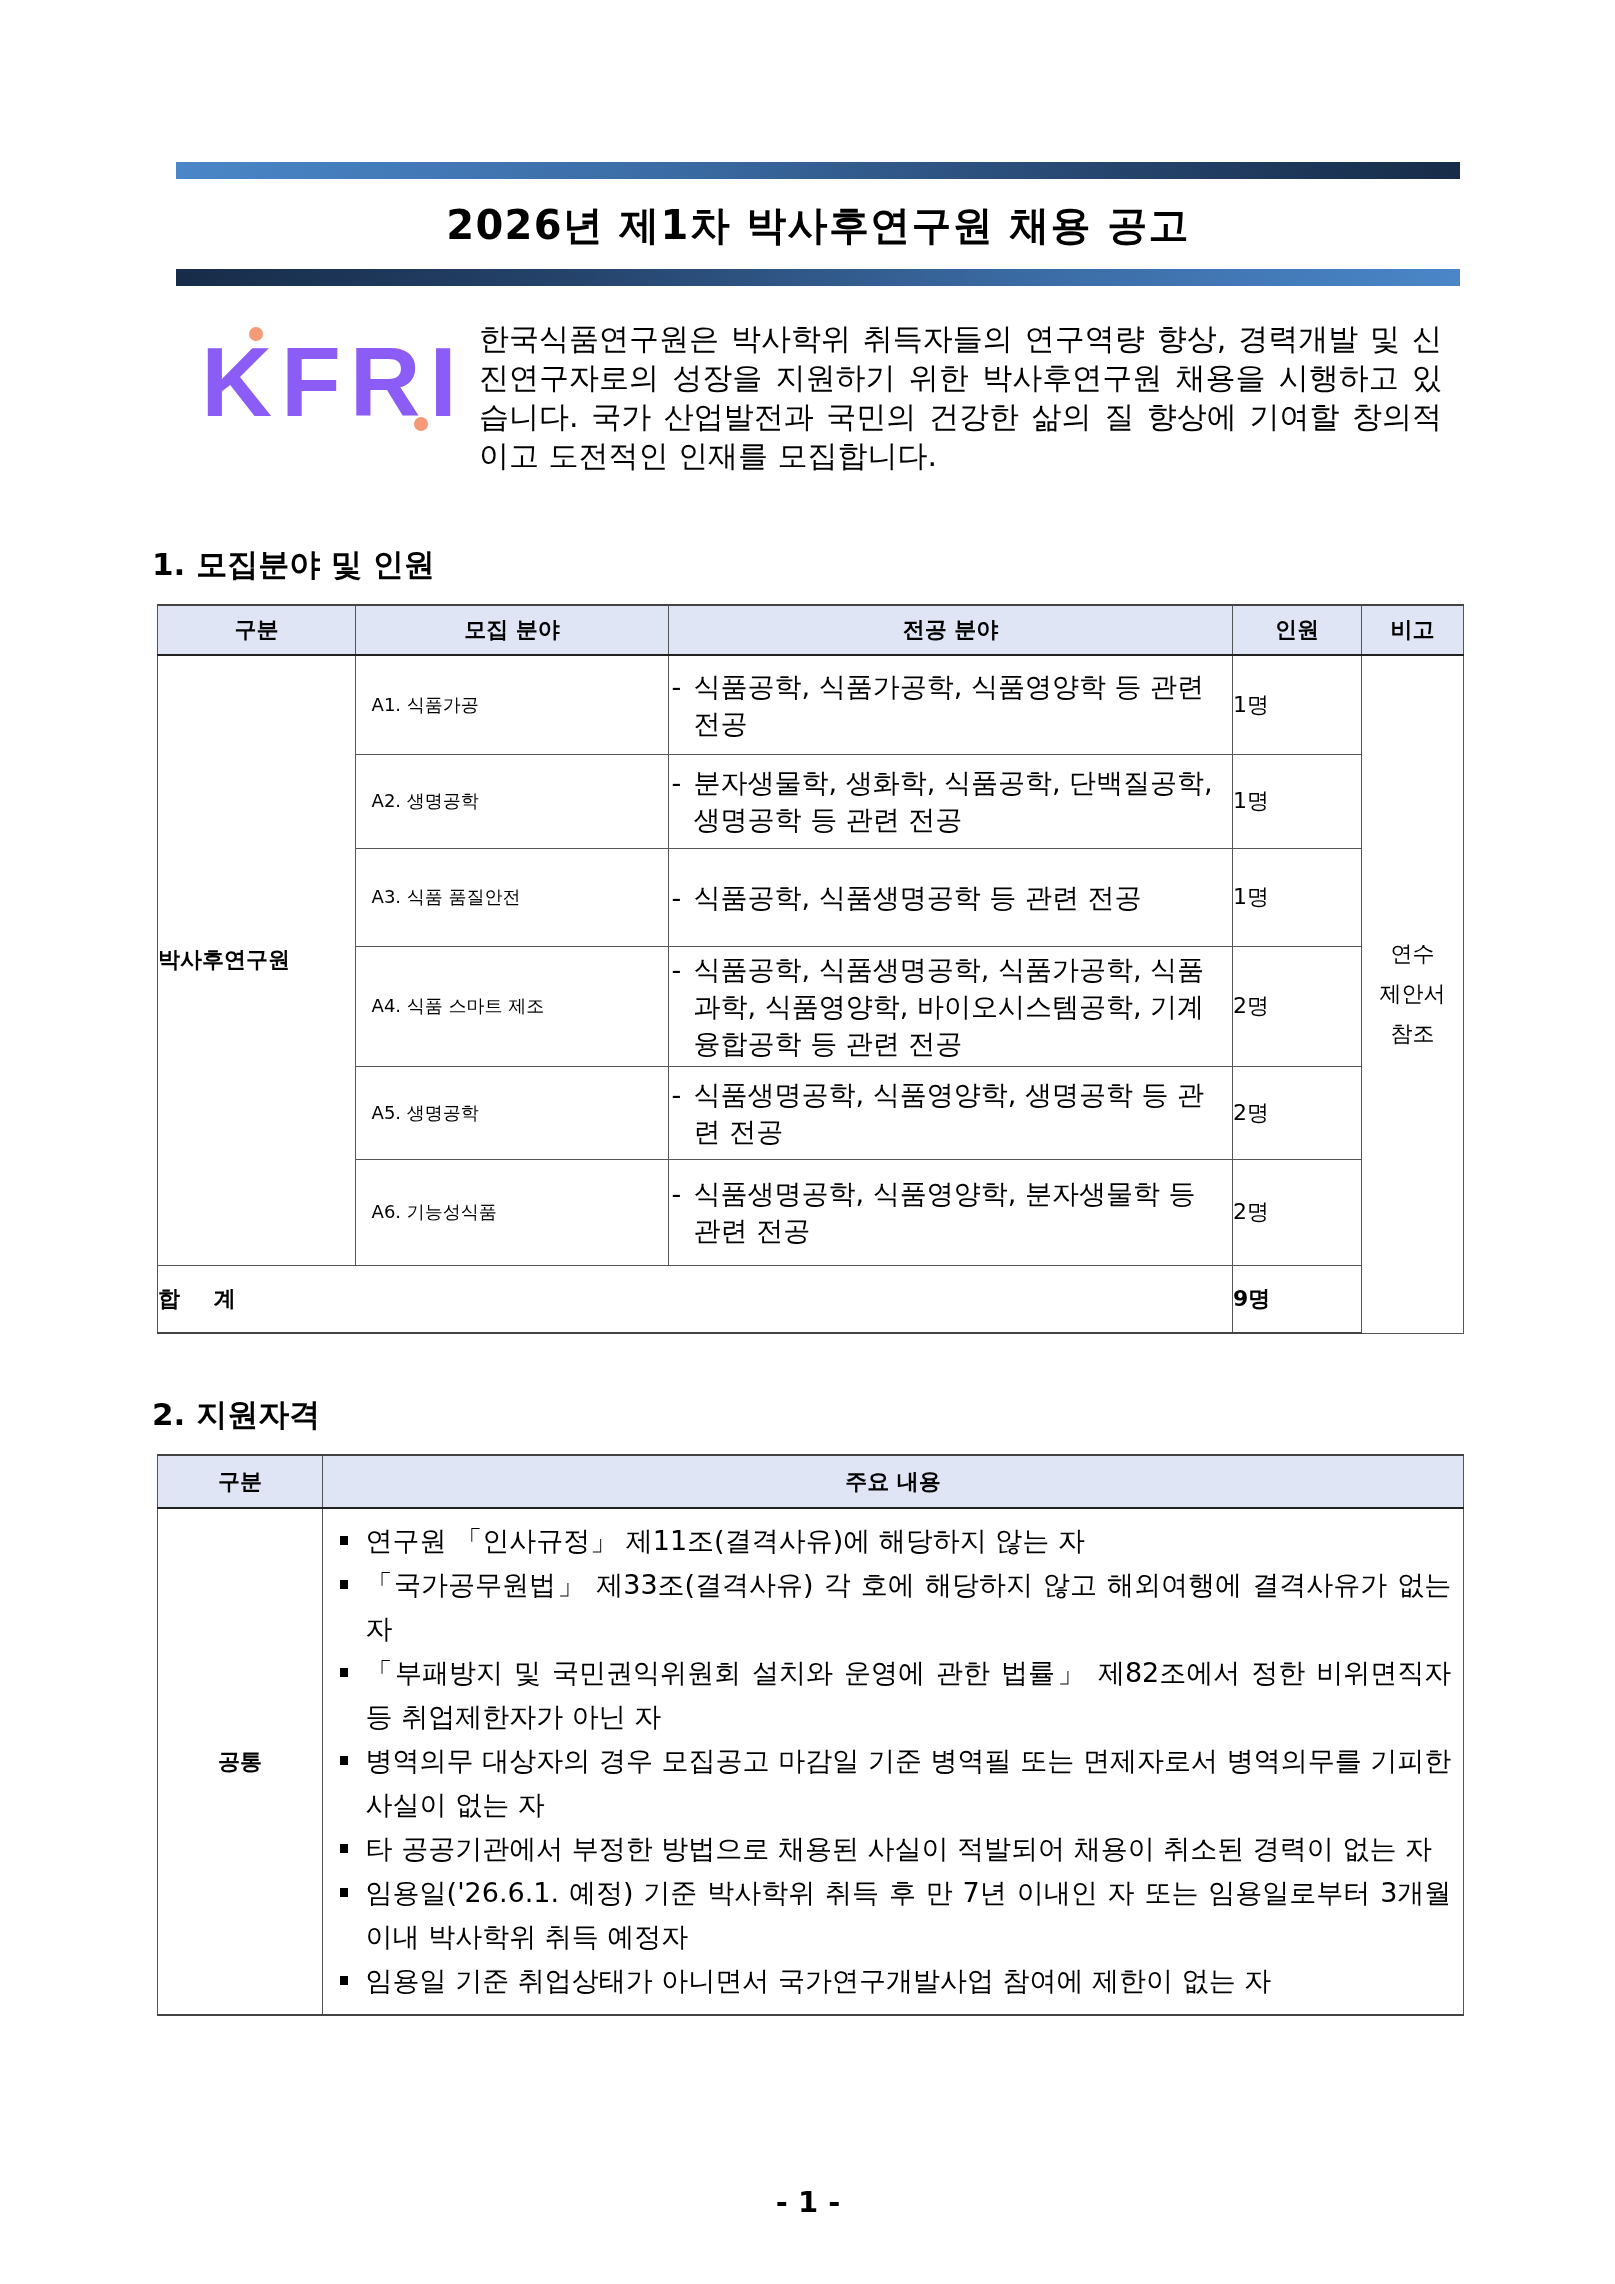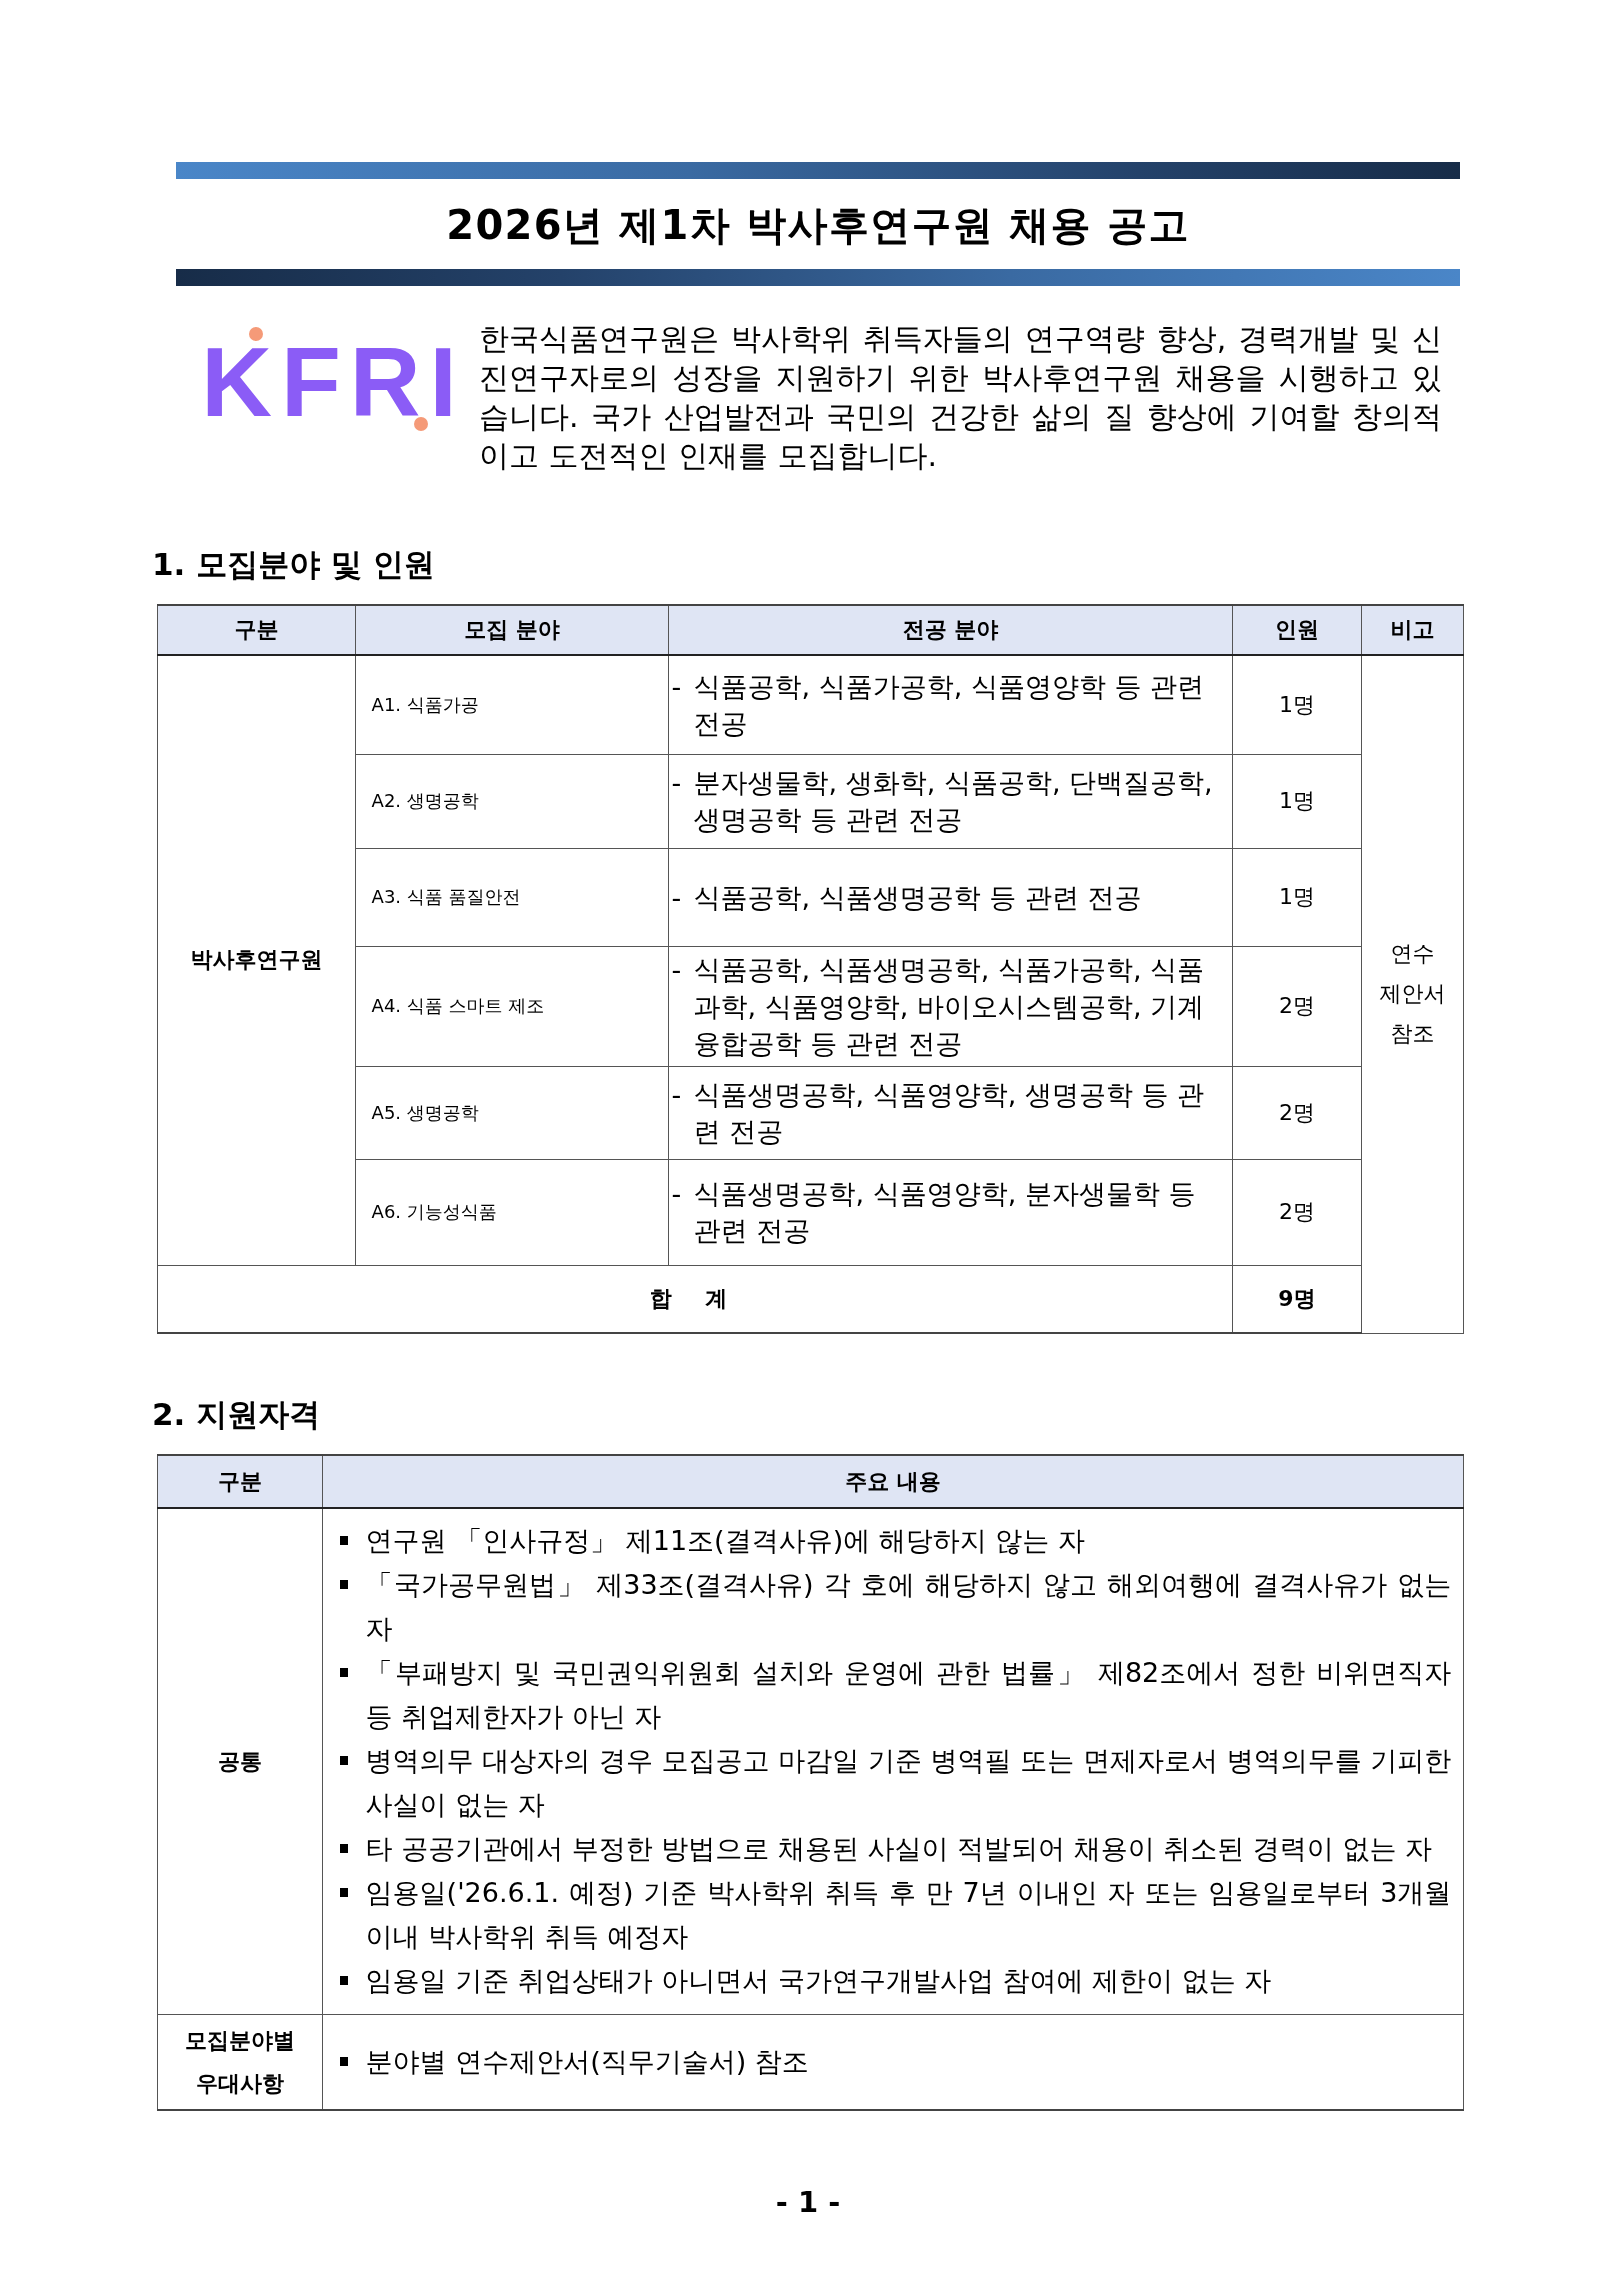--- a/index.html
+++ b/index.html
@@ -31,21 +31,21 @@
   .intro {
     position: absolute; left: 479px; top: 319px; width: 963px;
     font-size: 30px; line-height: 39px; text-align: justify; text-align-last: left;
   }
   .h2 { position: absolute; left: 140px; font-size: 31px; font-weight: bold; line-height: 52px; margin-left: 12px; }
   table { border-collapse: collapse; position: absolute; table-layout: fixed; }
   td, th { border: 1.3px solid #555; padding: 0; vertical-align: middle; font-size: 22px; }
   th { background: #dfe5f4; font-weight: bold; text-align: center; height: 48px; }
   .t1 { left: 157px; top: 604px; width: 1306px; }
   .t1 thead tr th { border-top: 2.6px solid #444; border-bottom: 2px solid #222; }
-  .t1 .center { text-align: center; }
+  .t1 .center { }
   .t1 .field { font-weight: normal; padding-left: 15.6px; font-size: 18px; }
   .t1 .major { padding: 0 3.9px 0 2.6px; line-height: 37px; font-size: 27px; }
   .t1 .major .item { display: flex; }
   .t1 .major .dash { width: 22px; flex: none; }
   .t1 .major .txt { flex: 1; }
   .t1 .note { text-align: center; line-height: 40px; }
   .t1 .total td { border-bottom: 2.6px solid #444; font-weight: bold; }
   .t1 .total td.label { letter-spacing: 13px; }
   .t2 { left: 157px; top: 1454px; width: 1306px; }
   .t2 thead tr th { border-top: 2.6px solid #444; border-bottom: 2px solid #222; height: 51px; }
@@ -208,29 +208,17 @@
         <div class="bul">
             <span class="sq"></span>
             <span class="txt">임용일('26.6.1. 예정) 기준 박사학위 취득 후 만 7년 이내인 자 또는 임용일로부터 3개월 이내 박사학위 취득 예정자</span>
           </div>
         <div class="bul">
             <span class="sq"></span>
             <span class="txt">임용일 기준 취업상태가 아니면서 국가연구개발사업 참여에 제한이 없는 자</span>
           </div>
       </td>
     </tr>
-    <tr style="height:96px">
-      <td class="cat">
-        <div>모집분야별</div>
-        <div>우대사항</div>
-      </td>
-      <td class="content">
-        <div class="bul">
-            <span class="sq"></span>
-            <span class="txt">분야별 연수제안서(직무기술서) 참조</span>
-          </div>
-      </td>
-    </tr>
   </tbody>
 </table>
 
 <div class="pagenum">- 1 -</div>
 
 
 </body></html>

